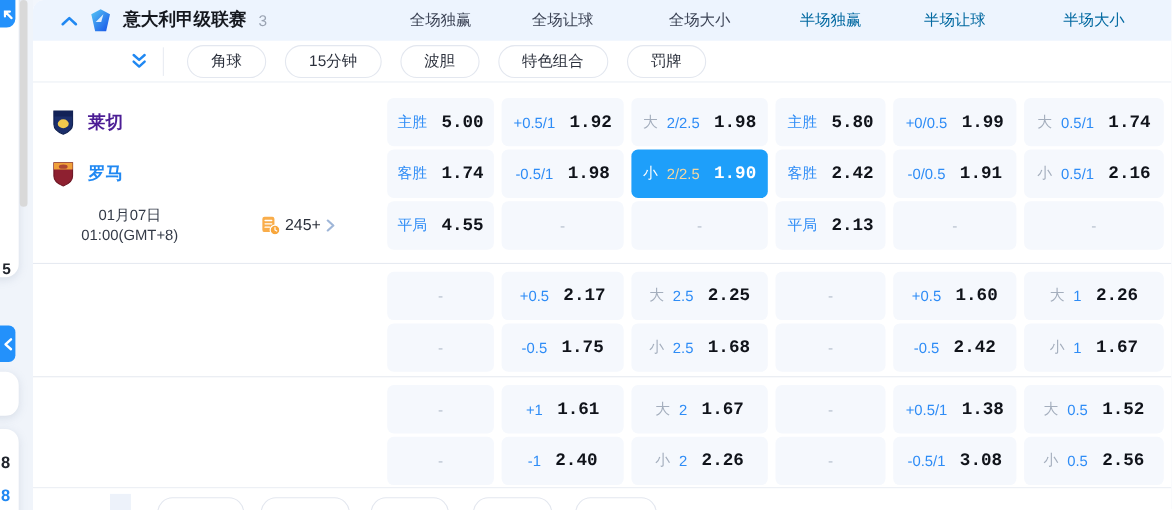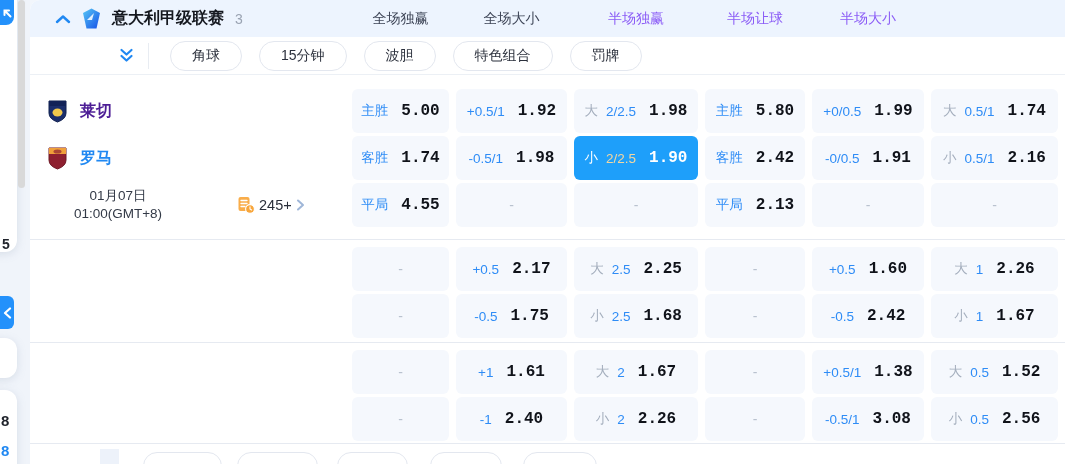--- a/index.html
+++ b/index.html
@@ -23,21 +23,21 @@
 
   
   .panel { position:absolute; left:30px; top:0; width:1035px; height:464px; background:#fff; border-radius:10px 0 0 0; overflow:hidden; }
   .cols { display:grid; grid-template-columns:315px 97px 111px 124px 100px 112px 127px; column-gap:7px; }
 
   .league-header { height:37px; background:#edf4fe; align-items:center; }
   .lh-info { display:flex; align-items:center; gap:11px; padding-left:25px; }
   .league-name { font-size:16px; font-weight:bold; color:#15181f; }
   .league-count { font-size:14px; color:#9aa3b2; }
   .col-head { text-align:center; font-size:14px; color:#3e4557; cursor:pointer; }
-  .col-head.half { color:#8b5cf6; }
+  .col-head.half { color:#0369a1; }
 
   .subtabs { height:38px; display:flex; align-items:center; border-bottom:1px solid #ecf0f5; padding-left:88px; }
   .vdiv { width:1px; height:26px; background:#e8ecf2; margin:0 21px 0 13px; }
   .pill { height:30px; padding:0 21px; border:1px solid #e3e7ef; border-radius:16px; background:#fff;
           display:flex; align-items:center; font-size:14px; color:#2b303c; margin-right:17px; cursor:pointer; white-space:nowrap; }
 
   .group { padding:14px 12px 12px 0; }
   .group .cols { row-gap:3px; }
   .group.g2 { padding:7px 12px 4px 0; }
   .group.g3 { padding:7px 12px 2px 0; }
@@ -115,20 +115,21 @@
               </linearGradient>
             </defs>
           <path d="M9.5 0.5 L18 5 L14.5 20.5 H4.5 L1 5 Z" fill="url(#sag)"></path>
           <path d="M5 12 L12 5 L10 12 Z" fill="#ffffff" opacity="0.85"></path>
         </svg>
       </span>
       <span class="league-name">意大利甲级联赛</span>
       <span class="league-count">3</span>
     </div>
     <div class="col-head">全场独赢</div>
+    <div class="col-head">全场让球</div>
     <div class="col-head">全场大小</div>
     <div class="col-head half">半场独赢</div>
     <div class="col-head half">半场让球</div>
     <div class="col-head half">半场大小</div>
   </div>
 
   <div class="subtabs">
     <span>
       <svg width="17" height="17" viewBox="0 0 17 17">
         <path d="M3.5 3 L8.5 7.5 L13.5 3" stroke="#2088f2" stroke-width="2.2" fill="none" stroke-linecap="round" stroke-linejoin="round"></path>

